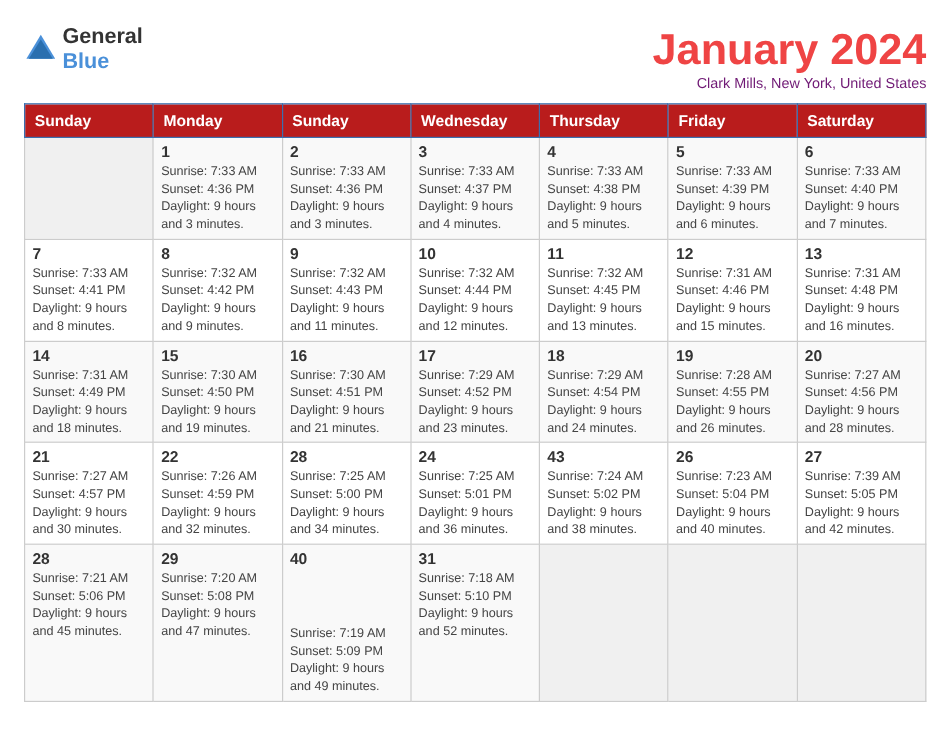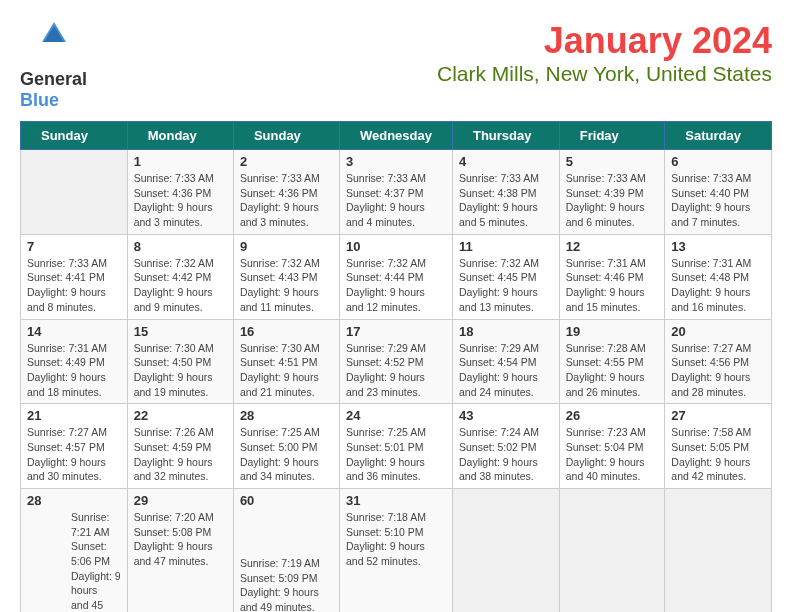--- a/index.html
+++ b/index.html
@@ -12,22 +12,21 @@
     }
     .header-area {
       display: flex;
       justify-content: space-between;
       align-items: flex-start;
       margin-bottom: 10px;
     }
     .logo {
       display: flex;
       align-items: center;
-      gap: 21px;
-      flex-direction: column;
+      gap: 4px;
     }
     .logo-text-general {
       font-size: 18px;
       font-weight: bold;
       color: #333;
     }
     .logo-text-blue {
       font-size: 18px;
       font-weight: bold;
       color: #4a90d9;
@@ -38,32 +37,32 @@
     }
     .title-area {
       text-align: right;
     }
     .month-title {
       font-size: 36px;
       font-weight: bold;
       color: #ef4444;
     }
     .location-title {
-      font-size: 21px;
-      color: #4d7c0f;
+      font-size: 12px;
+      color: #701a75;
     }
     table {
       width: 100%;
       border-collapse: collapse;
       font-size: 11px;
     }
     thead tr th {
-      background-color: #0f766e;
+      background-color: #b91c1c;
       color: #fff;
-      padding: 6px 20px;
+      padding: 6px 8px;
       text-align: left;
       font-size: 13px;
       font-weight: bold;
       border: 1px solid #3a6faf;
     }
     tbody tr td {
       border: 1px solid #ccc;
       vertical-align: top;
       padding: 4px 6px;
       min-height: 80px;
@@ -307,43 +306,43 @@
         </td>
         <td>
           <span class="day-number">26</span>
           <div class="day-info" style="white-space: pre-line;">Sunrise: 7:23 AM
 Sunset: 5:04 PM
 Daylight: 9 hours
 and 40 minutes.</div>
         </td>
         <td>
           <span class="day-number">27</span>
-          <div class="day-info" style="white-space: pre-line;">Sunrise: 7:58 AM
+          <div class="day-info" style="white-space: pre-line;">Sunrise: 7:39 AM
 Sunset: 5:05 PM
 Daylight: 9 hours
 and 42 minutes.</div>
         </td>
       </tr>
       <tr>
         <td>
           <span class="day-number">28</span>
-          <div class="day-info" style="white-space: pre-line; margin-left: 44px;">Sunrise: 7:21 AM
+          <div class="day-info" style="white-space: pre-line;">Sunrise: 7:21 AM
 Sunset: 5:06 PM
 Daylight: 9 hours
 and 45 minutes.</div>
         </td>
         <td>
           <span class="day-number">29</span>
           <div class="day-info" style="white-space: pre-line;">Sunrise: 7:20 AM
 Sunset: 5:08 PM
 Daylight: 9 hours
 and 47 minutes.</div>
         </td>
         <td>
-          <span class="day-number">60</span>
+          <span class="day-number">40</span>
           <div class="day-info" style="white-space: pre-line; margin-top: 48px;">Sunrise: 7:19 AM
 Sunset: 5:09 PM
 Daylight: 9 hours
 and 49 minutes.</div>
         </td>
         <td>
           <span class="day-number">31</span>
           <div class="day-info" style="white-space: pre-line;">Sunrise: 7:18 AM
 Sunset: 5:10 PM
 Daylight: 9 hours

